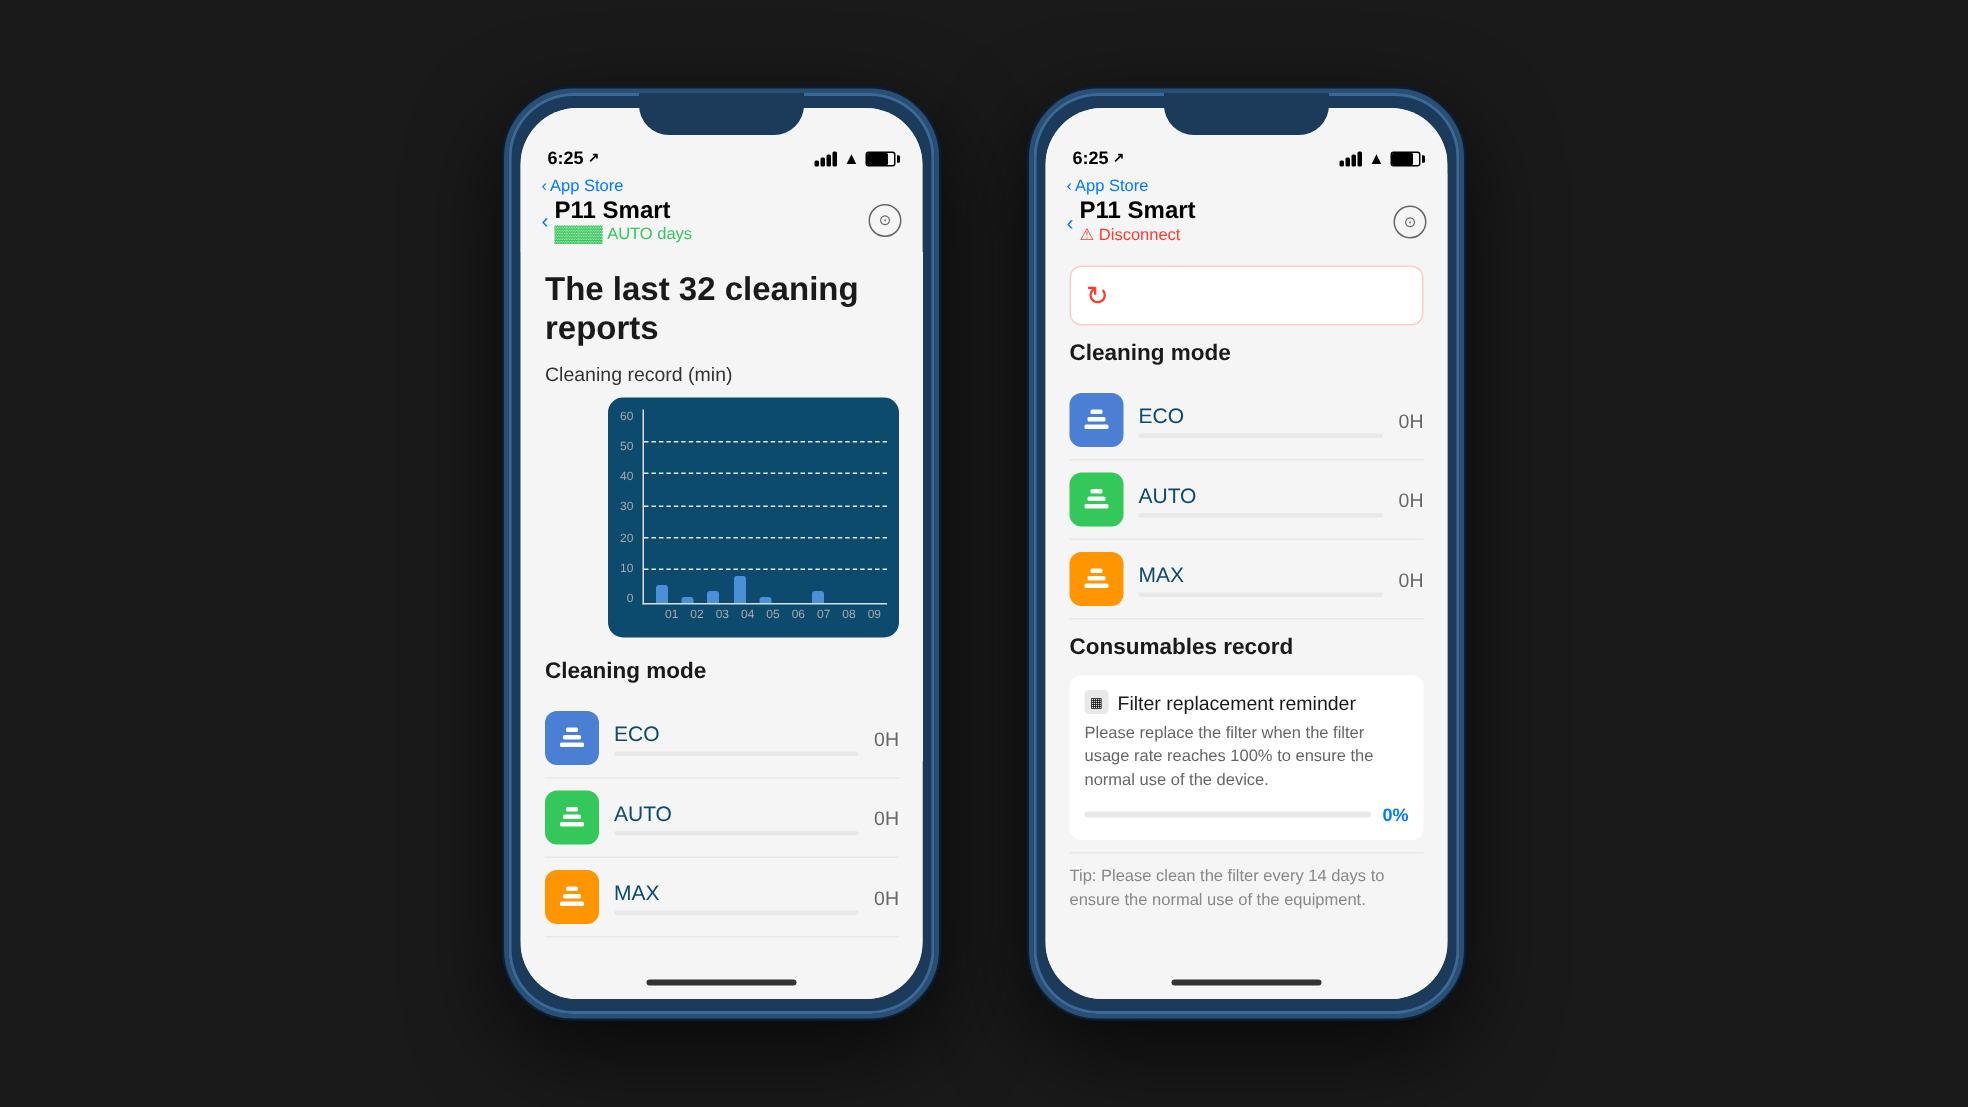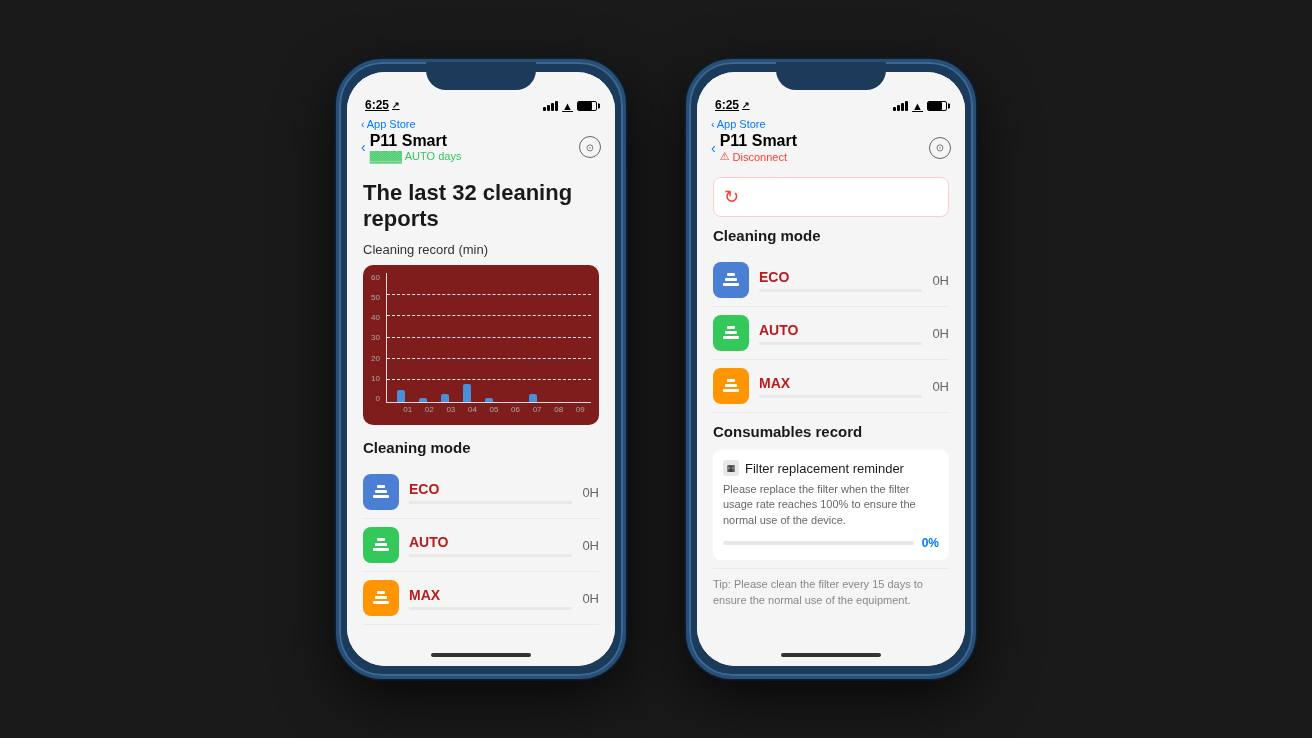--- a/index.html
+++ b/index.html
@@ -59,21 +59,20 @@
       display: flex;
       align-items: flex-end;
       justify-content: space-between;
       padding: 0 18px 4px;
       font-size: 11px;
       font-weight: 600;
       color: #000;
       position: relative;
       z-index: 5;
       flex-shrink: 0;
-      text-decoration: underline;
     }
 
     .status-time {
       display: flex;
       align-items: center;
       gap: 3px;
       font-size: 12px;
       font-weight: 700;
     }
 
@@ -202,26 +201,27 @@
 
     .section-label {
       font-size: 13px;
       font-weight: 500;
       color: #333;
       margin-bottom: 8px;
     }
 
     
     .chart-container {
-      background: #7f1d1d;
+      background: #0c4a6e;
       border-radius: 10px;
       padding: 8px;
       margin-bottom: 14px;
       height: 160px;
       position: relative;
+      margin-left: 42px;
     }
 
     .chart-area {
       display: flex;
       height: 130px;
       position: relative;
     }
 
     .chart-y-axis {
       display: flex;
@@ -323,22 +323,22 @@
     .mode-icon.eco { background: #4A7FD4; }
     .mode-icon.auto { background: #34C759; }
     .mode-icon.max { background: #FF9500; }
 
     .mode-info {
       flex: 1;
     }
 
     .mode-name {
       font-size: 14px;
-      font-weight: 700;
-      color: #b91c1c;
+      font-weight: 400;
+      color: #0c4a6e;
     }
 
     .mode-progress {
       height: 3px;
       background: #e8e8e8;
       border-radius: 2px;
       margin-top: 4px;
     }
 
     .mode-hours {
@@ -725,21 +725,21 @@
             <span class="filter-title">Filter replacement reminder</span>
           </div>
           <div class="filter-desc">Please replace the filter when the filter usage rate reaches 100% to ensure the normal use of the device.</div>
           <div class="filter-progress-row">
             <div class="filter-progress-bar">
               <div style="width:0%;height:100%;background:#007AFF;border-radius:2px"></div>
             </div>
             <span class="filter-percent">0%</span>
           </div>
         </div>
-        <div class="tip-text">Tip: Please clean the filter every 15 days to ensure the normal use of the equipment.</div>
+        <div class="tip-text">Tip: Please clean the filter every 14 days to ensure the normal use of the equipment.</div>
       </div>
       <div style="height:16px"></div>
     </div>
 
     <div class="home-indicator">
       <div class="home-bar"></div>
     </div>
   </div>
 </div>
 

